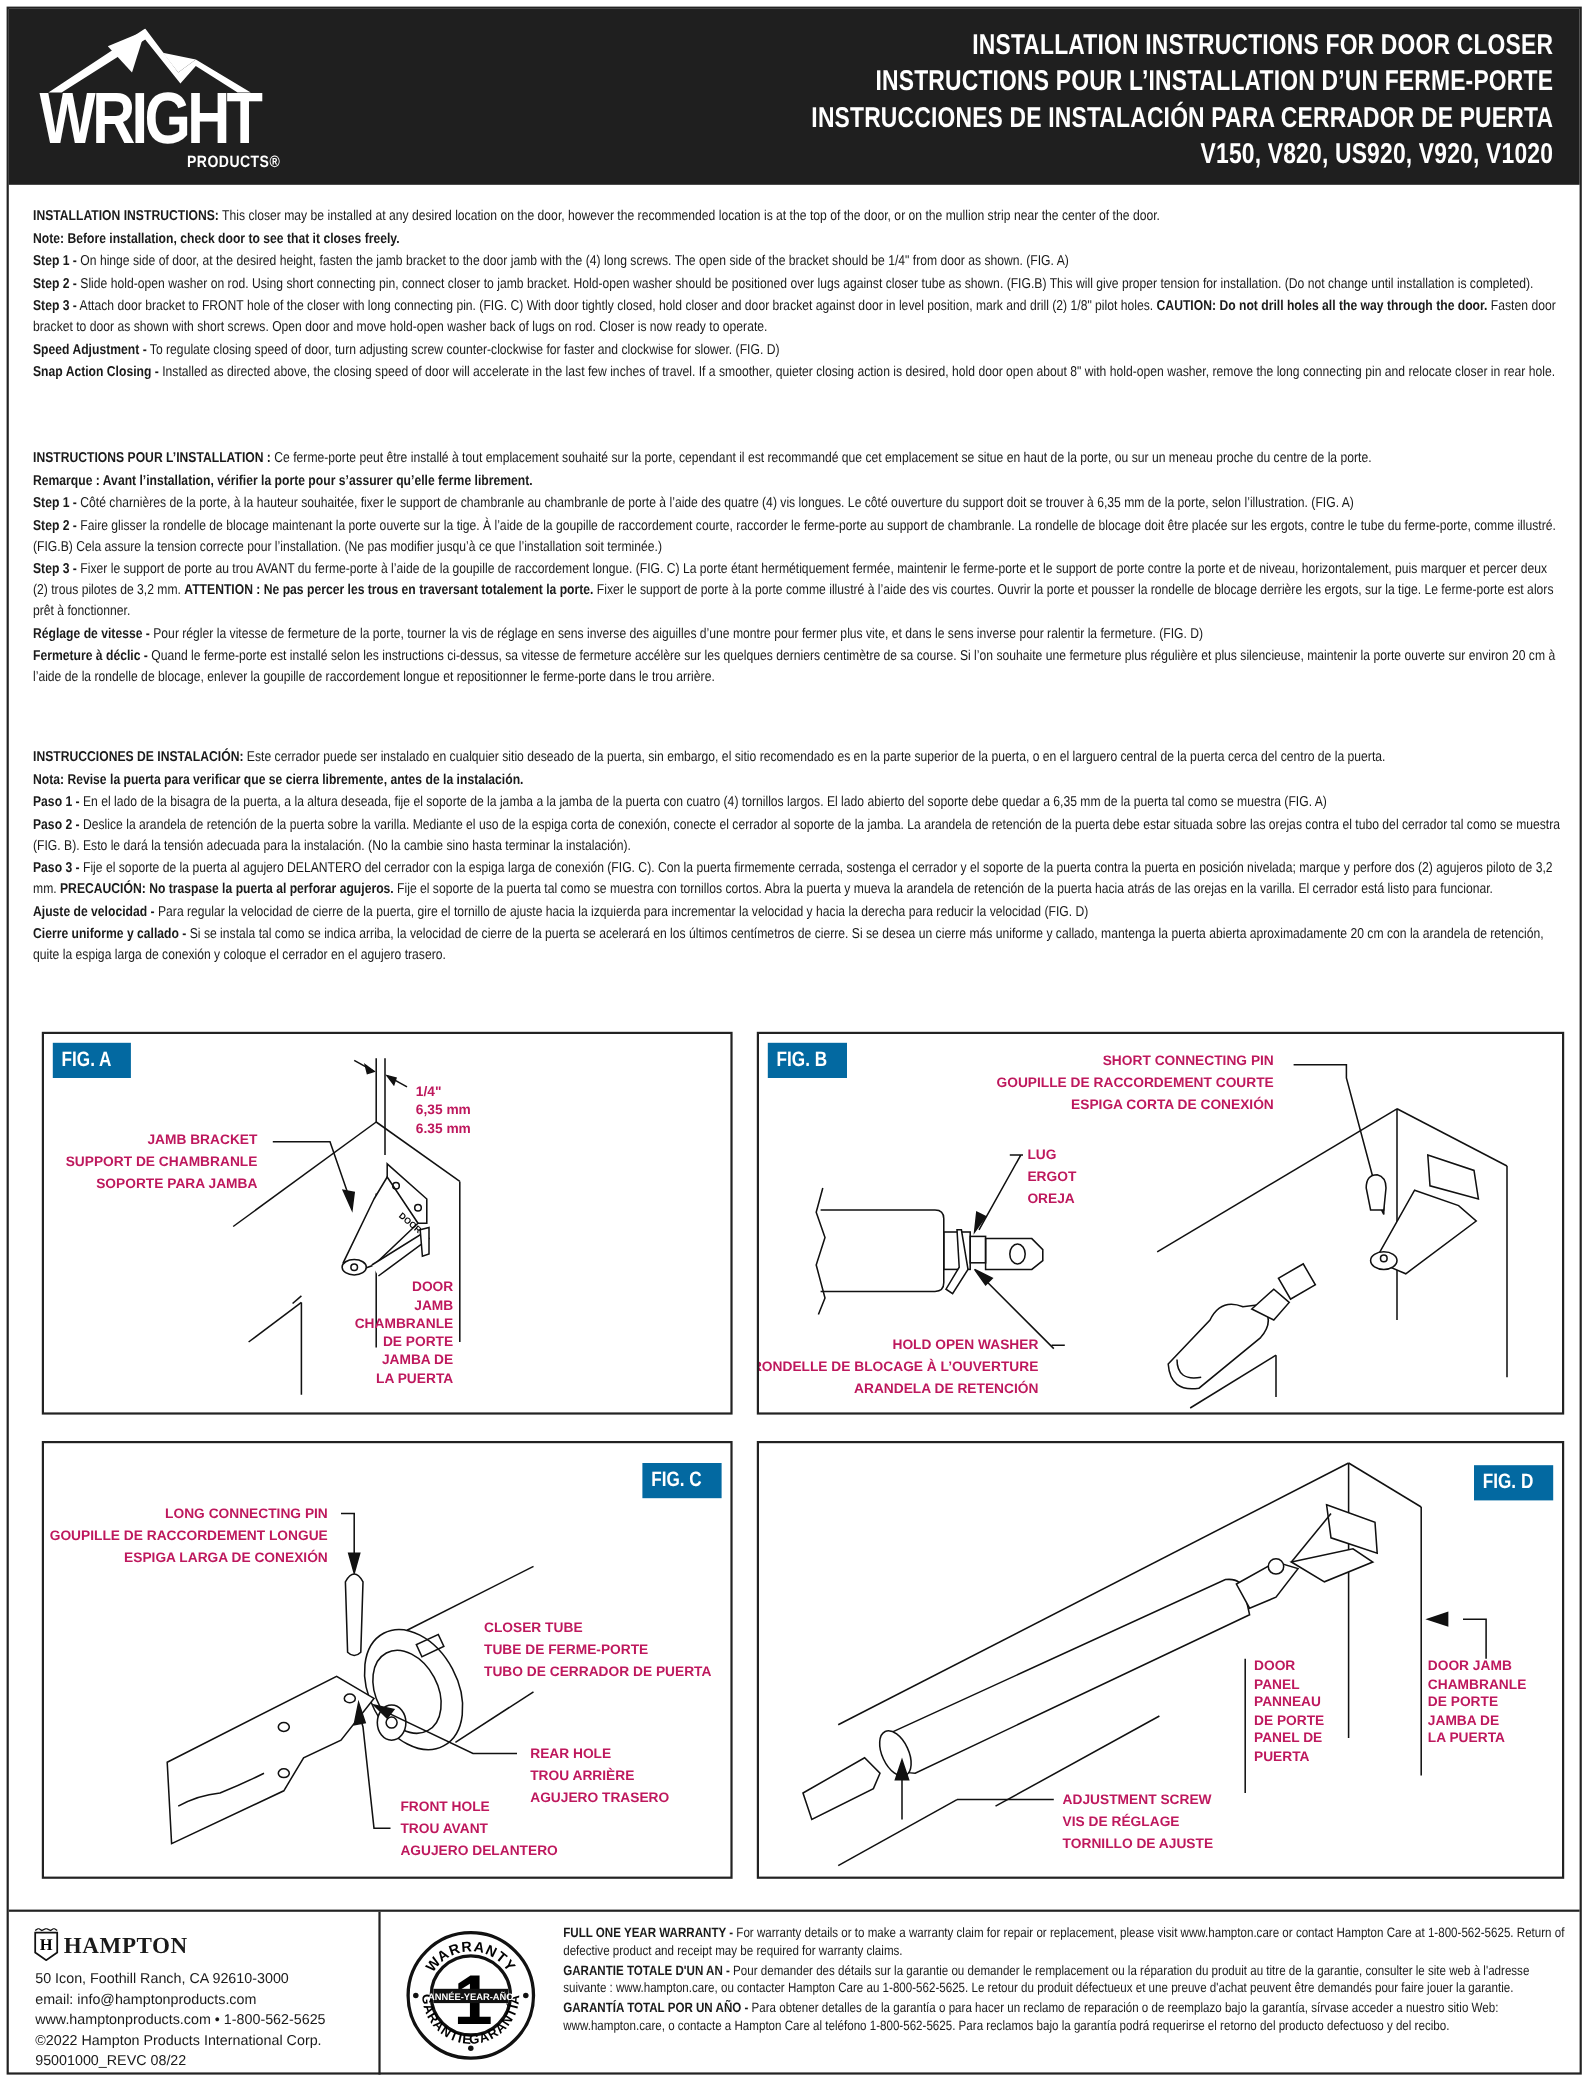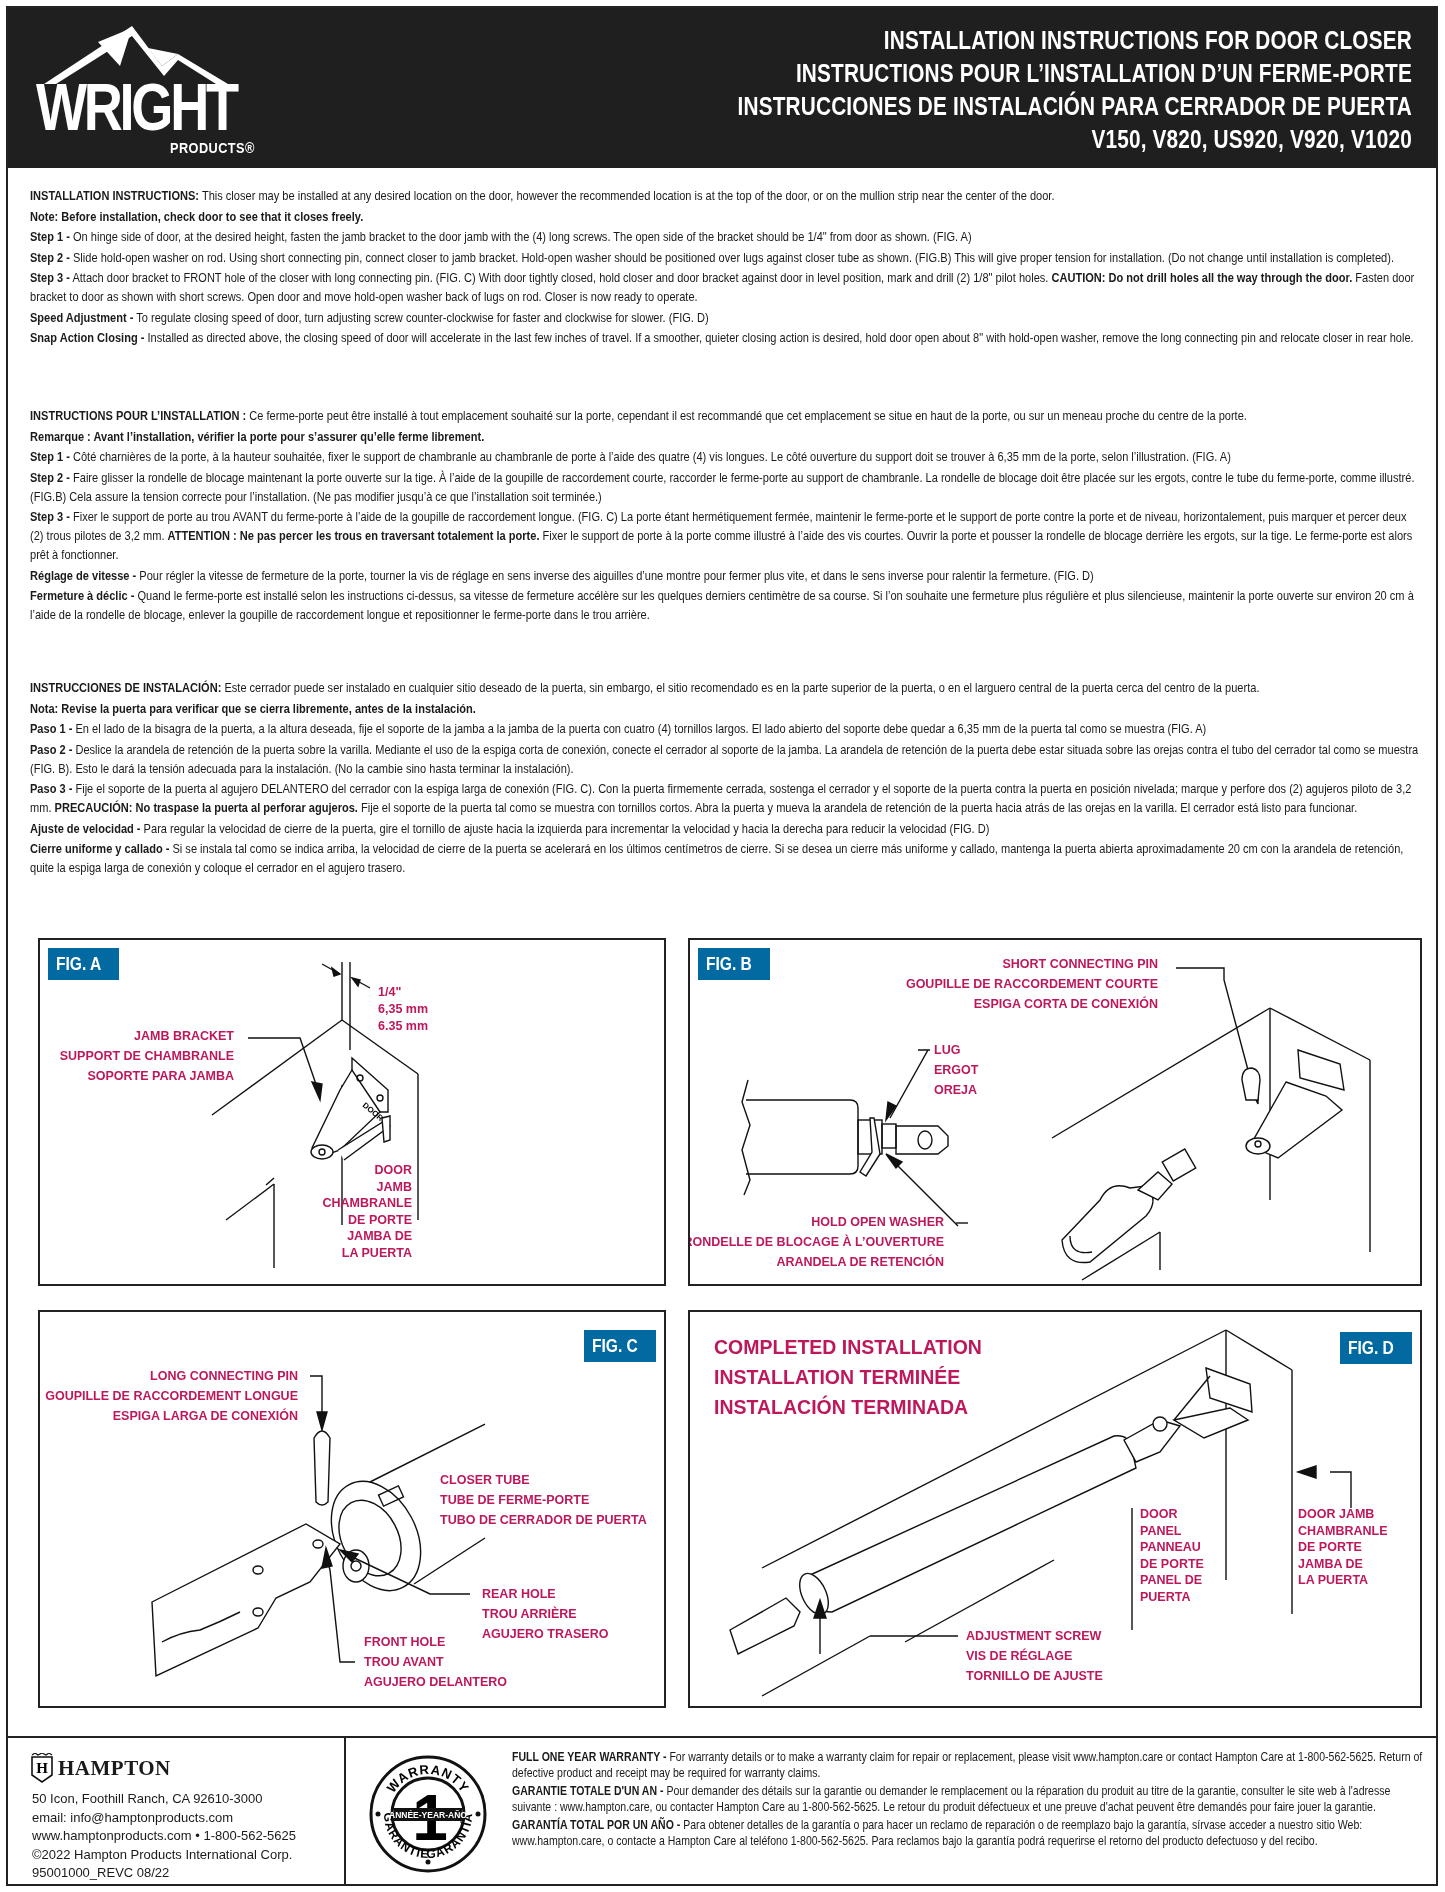--- a/index.html
+++ b/index.html
@@ -286,25 +286,20 @@
         <path d="M516,56 L560,72 L562,100 L520,86 Z" fill="#fff"></path>
         <path d="M484,108 L540,96 L558,108 L514,126 Z" fill="#fff"></path>
         <line x1="484" y1="108" x2="520" y2="64"></line>
         <polyline points="130,296 130,342"></polyline>
         <polygon points="130,288 124,306 136,306" fill="#111"></polygon>
         <polyline points="661,196 661,160 640,160"></polyline>
         <polygon points="608,160 626,154 626,166" fill="#111"></polygon>
       </g>
     </svg>
     <div class="fig-tag" style="right:8px; top:20px;"><span>FIG. D</span></div>
-    <div class="lbl big-lbl" style="left:24px; top:20px;">
-      <span>COMPLETED INSTALLATION</span>
-      <span>INSTALLATION TERMINÉE</span>
-      <span>INSTALACIÓN TERMINADA</span>
-    </div>
     <div class="lbl" style="left:450px; top:194px; line-height:16.5px;">
       <span>DOOR</span>
       <span>PANEL</span>
       <span>PANNEAU</span>
       <span>DE PORTE</span>
       <span>PANEL DE</span>
       <span>PUERTA</span>
     </div>
     <div class="lbl" style="left:608px; top:194px; line-height:16.5px;">
       <span>DOOR JAMB</span>

